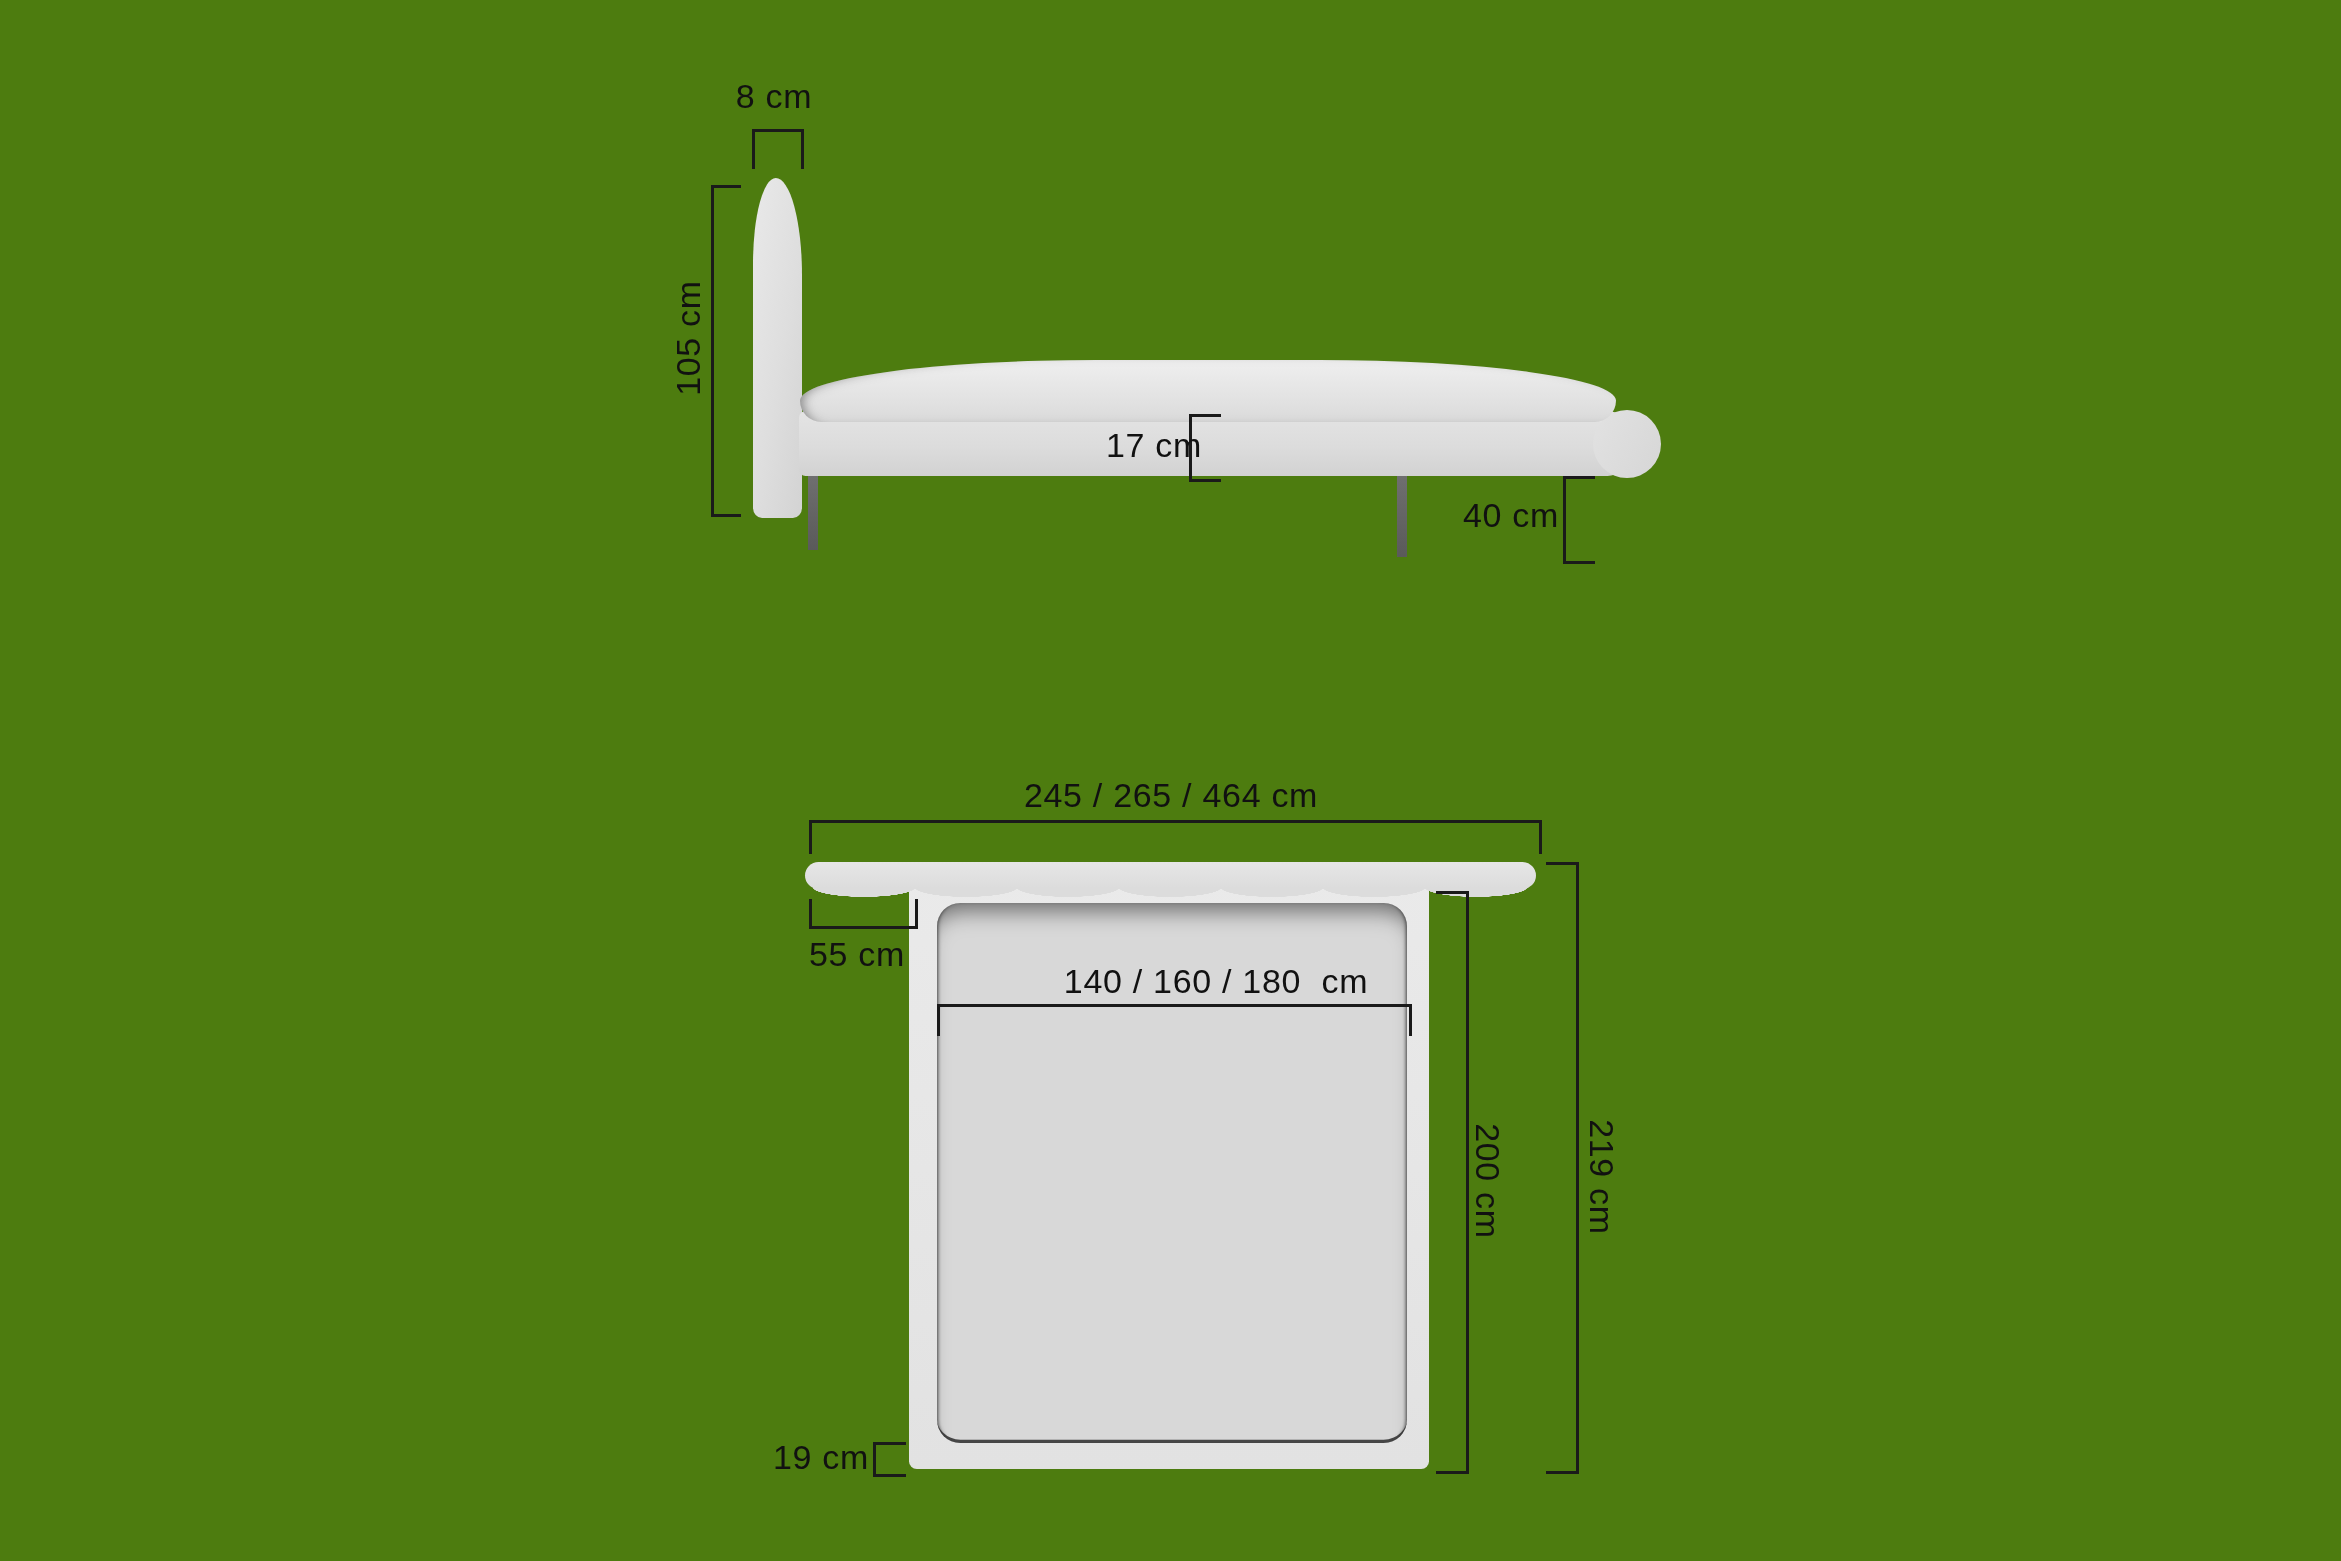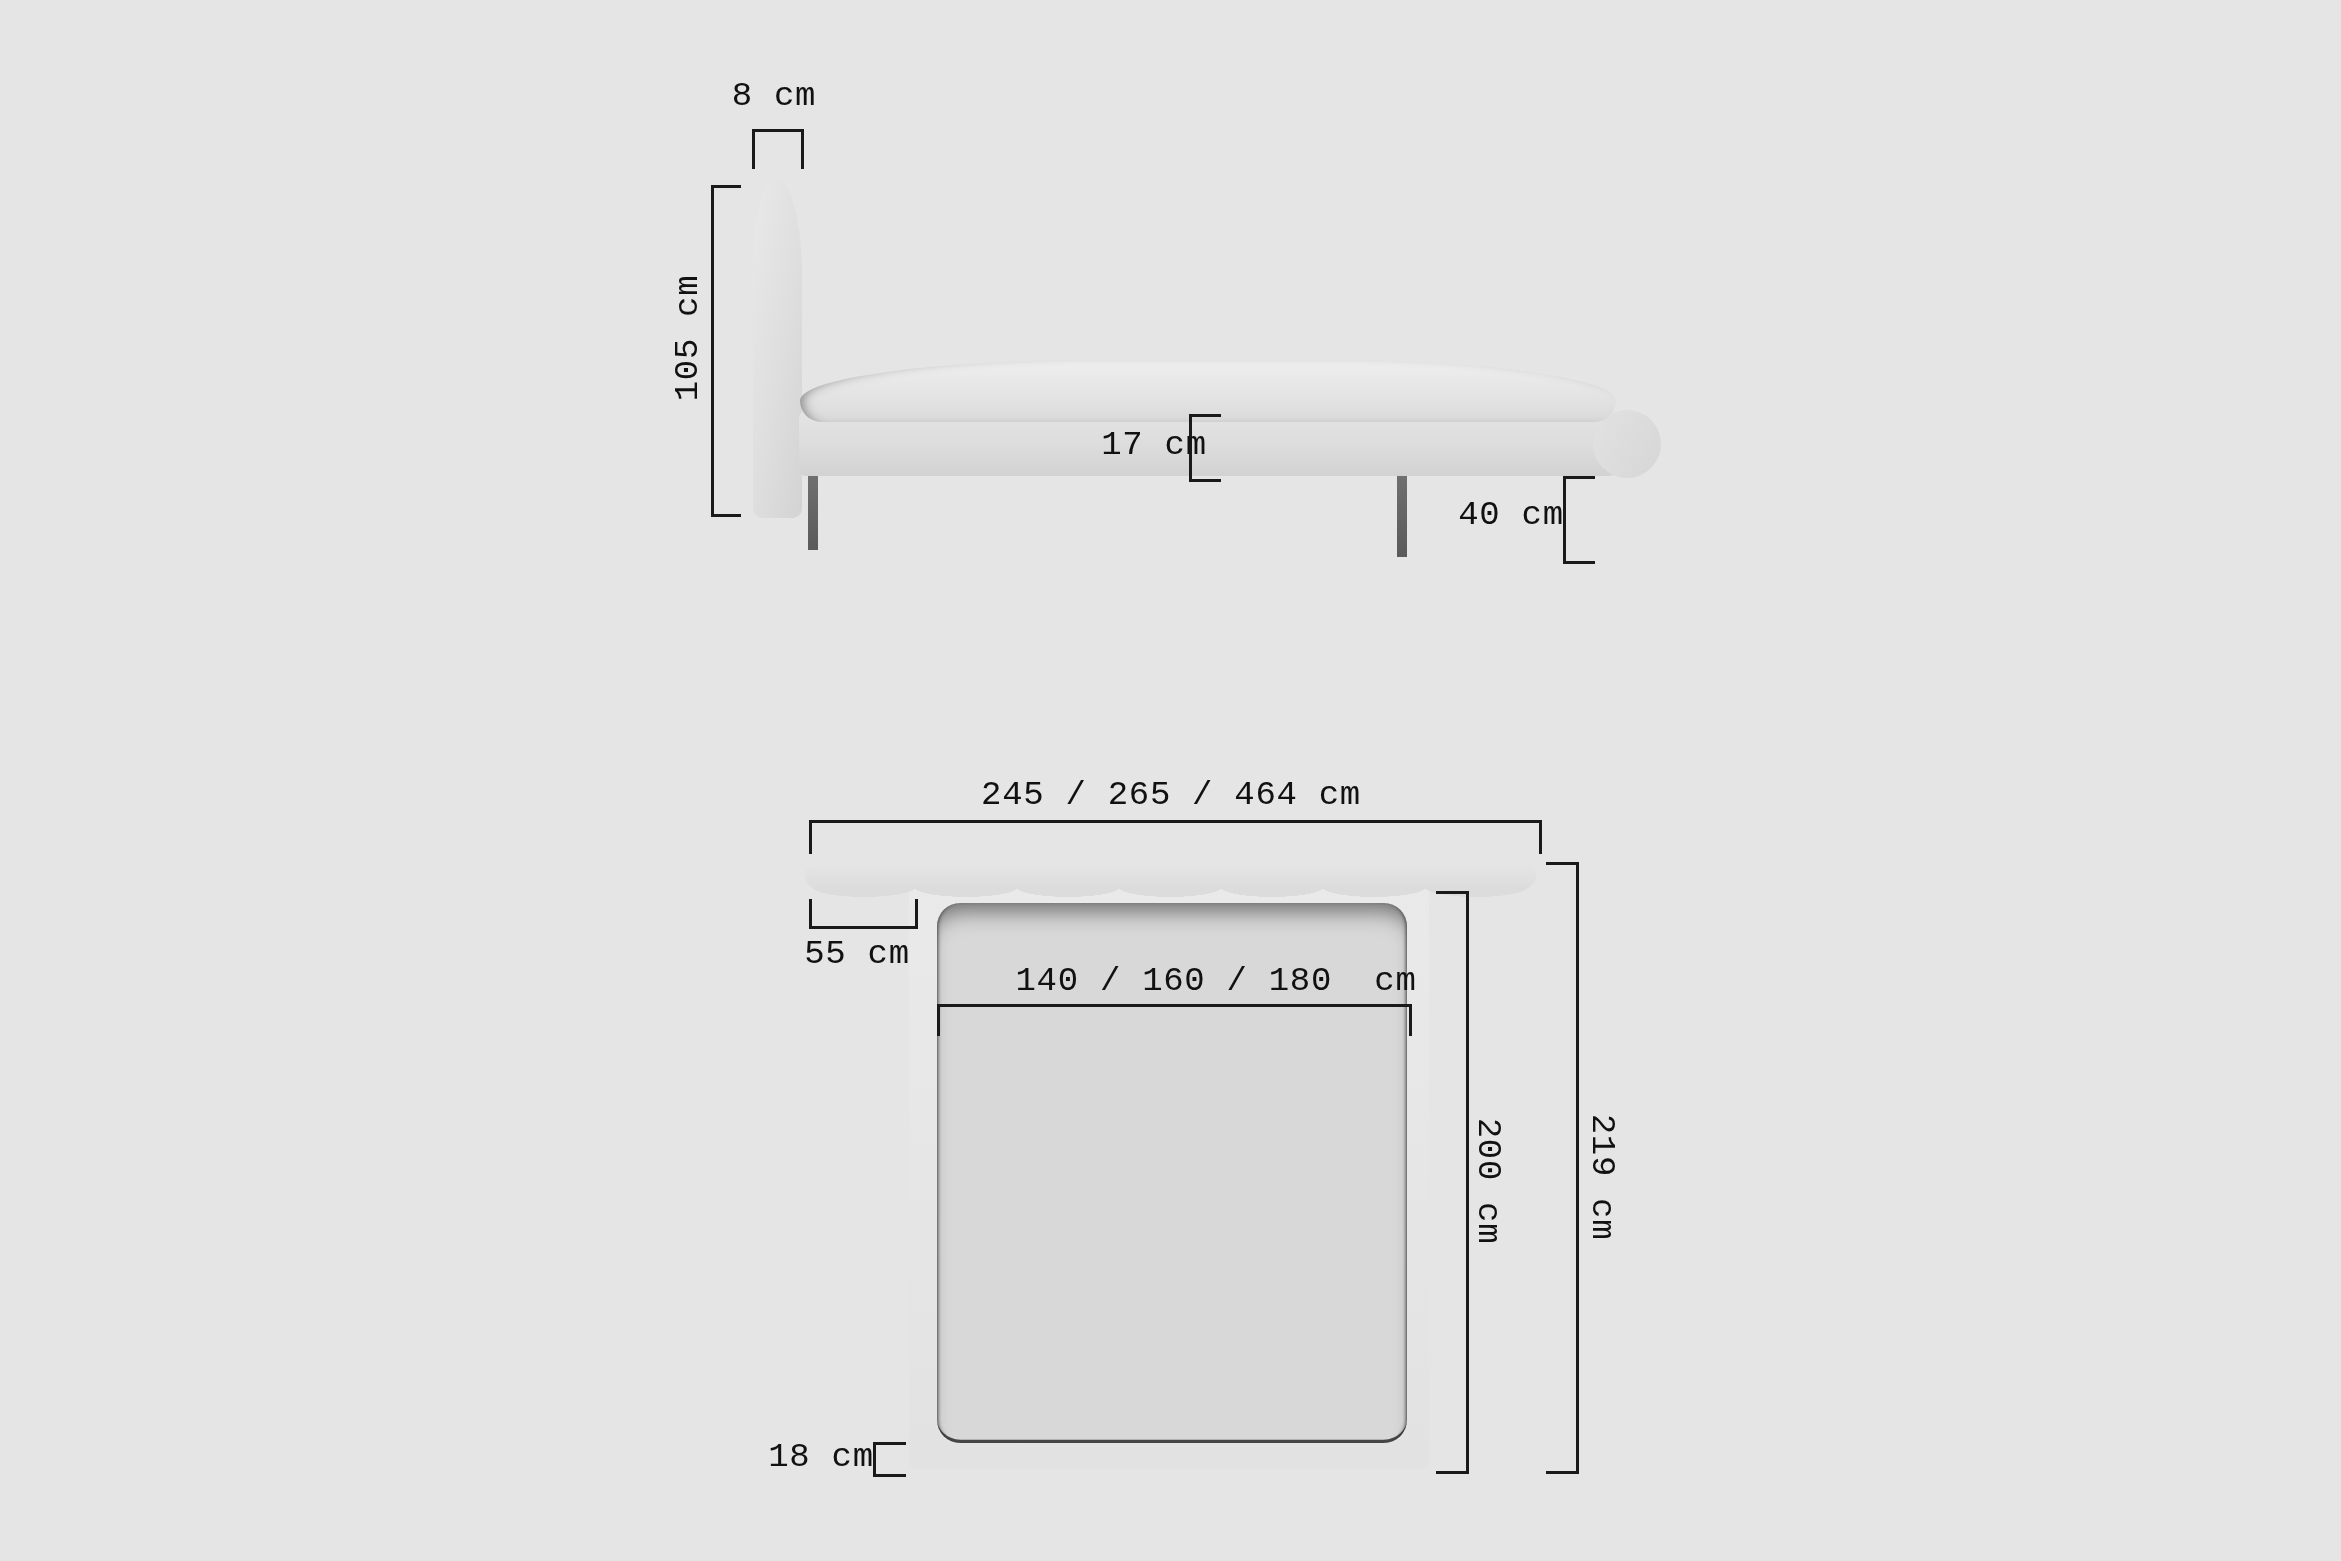--- a/index.html
+++ b/index.html
@@ -4,23 +4,23 @@
 <style>
   html, body {
     margin: 0;
     padding: 0;
     background: #ffffff;
   }
   .canvas {
     position: relative;
     width: 2342px;
     height: 1561px;
-    background: #e5e5e5;
+    background: #4d7c0f;
     overflow: hidden;
-    font-family: Liberation Mono, monospace;
+    font-family: Liberation Sans, sans-serif;
   }
   .abs { position: absolute; }
 
   
   .shape { position: absolute; }
 
   
   .sv-headboard {
     left: 753px; top: 178px; width: 49px; height: 340px;
     background: linear-gradient(100deg, #e9e9e9 0%, #dedede 55%, #d3d3d3 100%);
@@ -182,17 +182,17 @@
     <div class="dim dim-140"></div>
     <div class="dim-label lbl-140">140 / 160 / 180  cm</div>
 
     <div class="dim dim-200"></div>
     <div class="dim-label rot-cw lbl-200">200 cm</div>
 
     <div class="dim dim-219"></div>
     <div class="dim-label rot-cw lbl-219">219 cm</div>
 
     <div class="dim dim-11"></div>
-    <div class="dim-label lbl-11">18 cm</div>
+    <div class="dim-label lbl-11">19 cm</div>
   </div>
 
 </div>
 
 
 </body></html>

